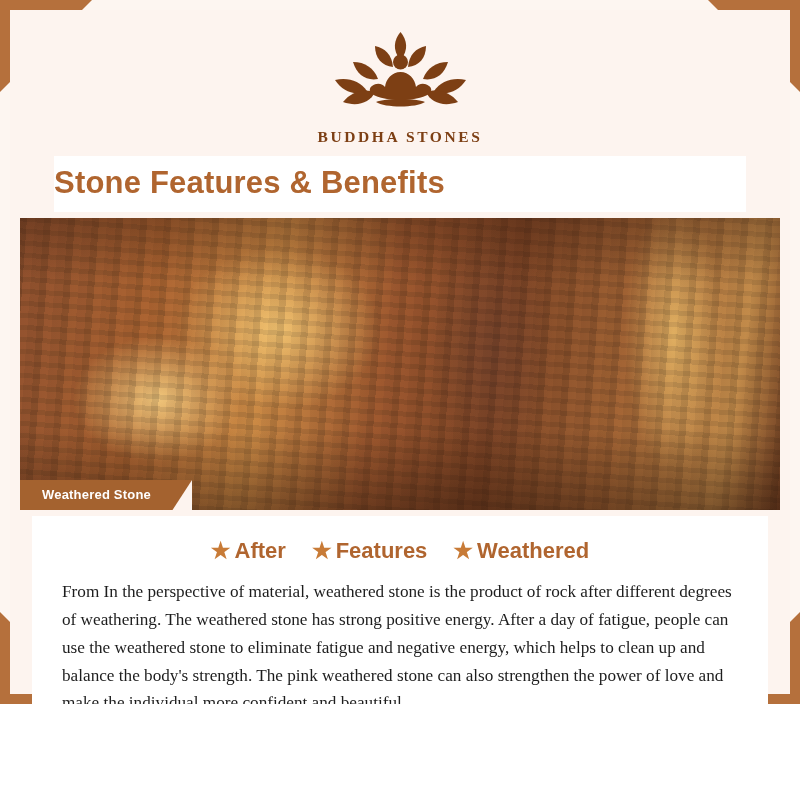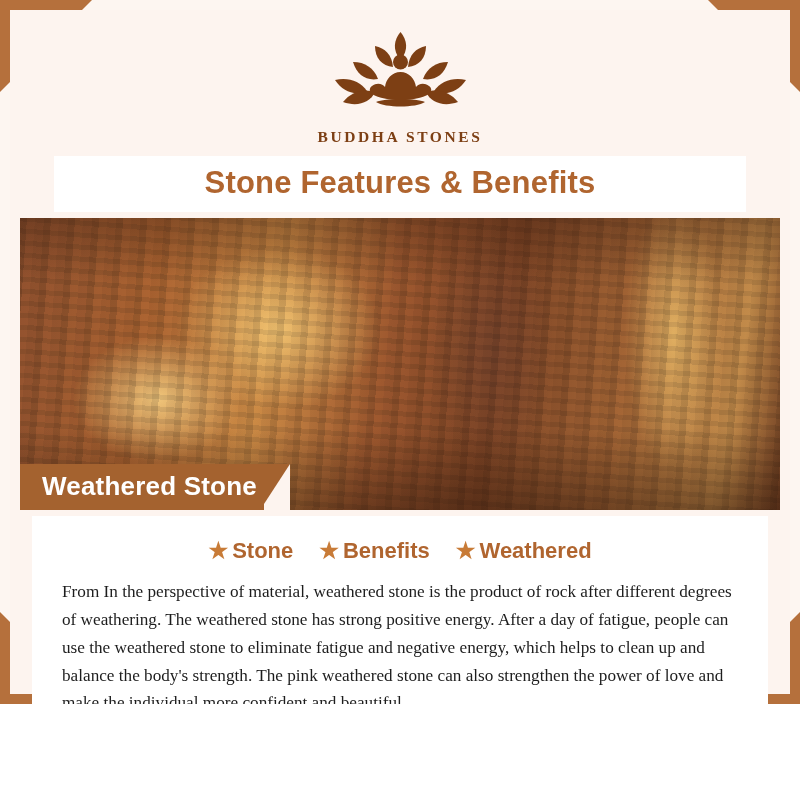--- a/index.html
+++ b/index.html
@@ -79,21 +79,20 @@
     letter-spacing: 2.6px;
     font-weight: bold;
     color: #7d3f14;
     font-family: "Liberation Serif", serif;
   }
 
   
   .title-band {
     margin: 10px 44px 0 44px;
     background: #ffffff;
-    text-align: center;
     padding: 9px 0 11px 0;
   }
   .title-band h1 {
     margin: 0;
     font-size: 31px;
     font-weight: bold;
     color: #b0652f;
     letter-spacing: 0.2px;
     font-family: "Liberation Sans", sans-serif;
   }
@@ -133,23 +132,23 @@
     background:
       linear-gradient(180deg, rgba(60,30,15,0.35) 0%, rgba(0,0,0,0) 22%, rgba(0,0,0,0) 72%, rgba(45,22,10,0.45) 100%);
   }
 
   .caption {
     position: absolute;
     left: 0;
     bottom: 0;
     background: #a4622f;
     color: #ffffff;
-    font-size: 26px;
-    font-weight: bold;
-    padding: 7px 32px 8px 22px;
+    font-size: 13px;
+    font-weight: bold;
+    padding: 7px 40px 8px 22px;
     letter-spacing: 0.2px;
   }
   .caption::after {
     content: "";
     position: absolute;
     right: -1px;
     top: 0;
     width: 0;
     height: 100%;
     border-right: 26px solid #fdf4ef;
@@ -236,25 +235,25 @@
     <div class="photo-wrap">
       <div class="photo"></div>
       <div class="photo-shade"></div>
       <div class="caption">Weathered Stone</div>
     </div>
 
     <div class="card">
       <div class="benefits">
         <div class="benefit">
           <span class="star">★</span>
-          <span>Stone</span>
+          <span>After</span>
         </div>
         <div class="benefit">
           <span class="star">★</span>
-          <span>Benefits</span>
+          <span>Features</span>
         </div>
         <div class="benefit">
           <span class="star">★</span>
           <span>Weathered</span>
         </div>
       </div>
       <p class="body-text">From In the perspective of material, weathered stone is the product of rock after different degrees of weathering. The weathered stone has strong positive energy. After a day of fatigue, people can use the weathered stone to eliminate fatigue and negative energy, which helps to clean up and balance the body's strength. The pink weathered stone can also strengthen the power of love and make the individual more confident and beautiful.</p>
     </div>
 
   </div>

